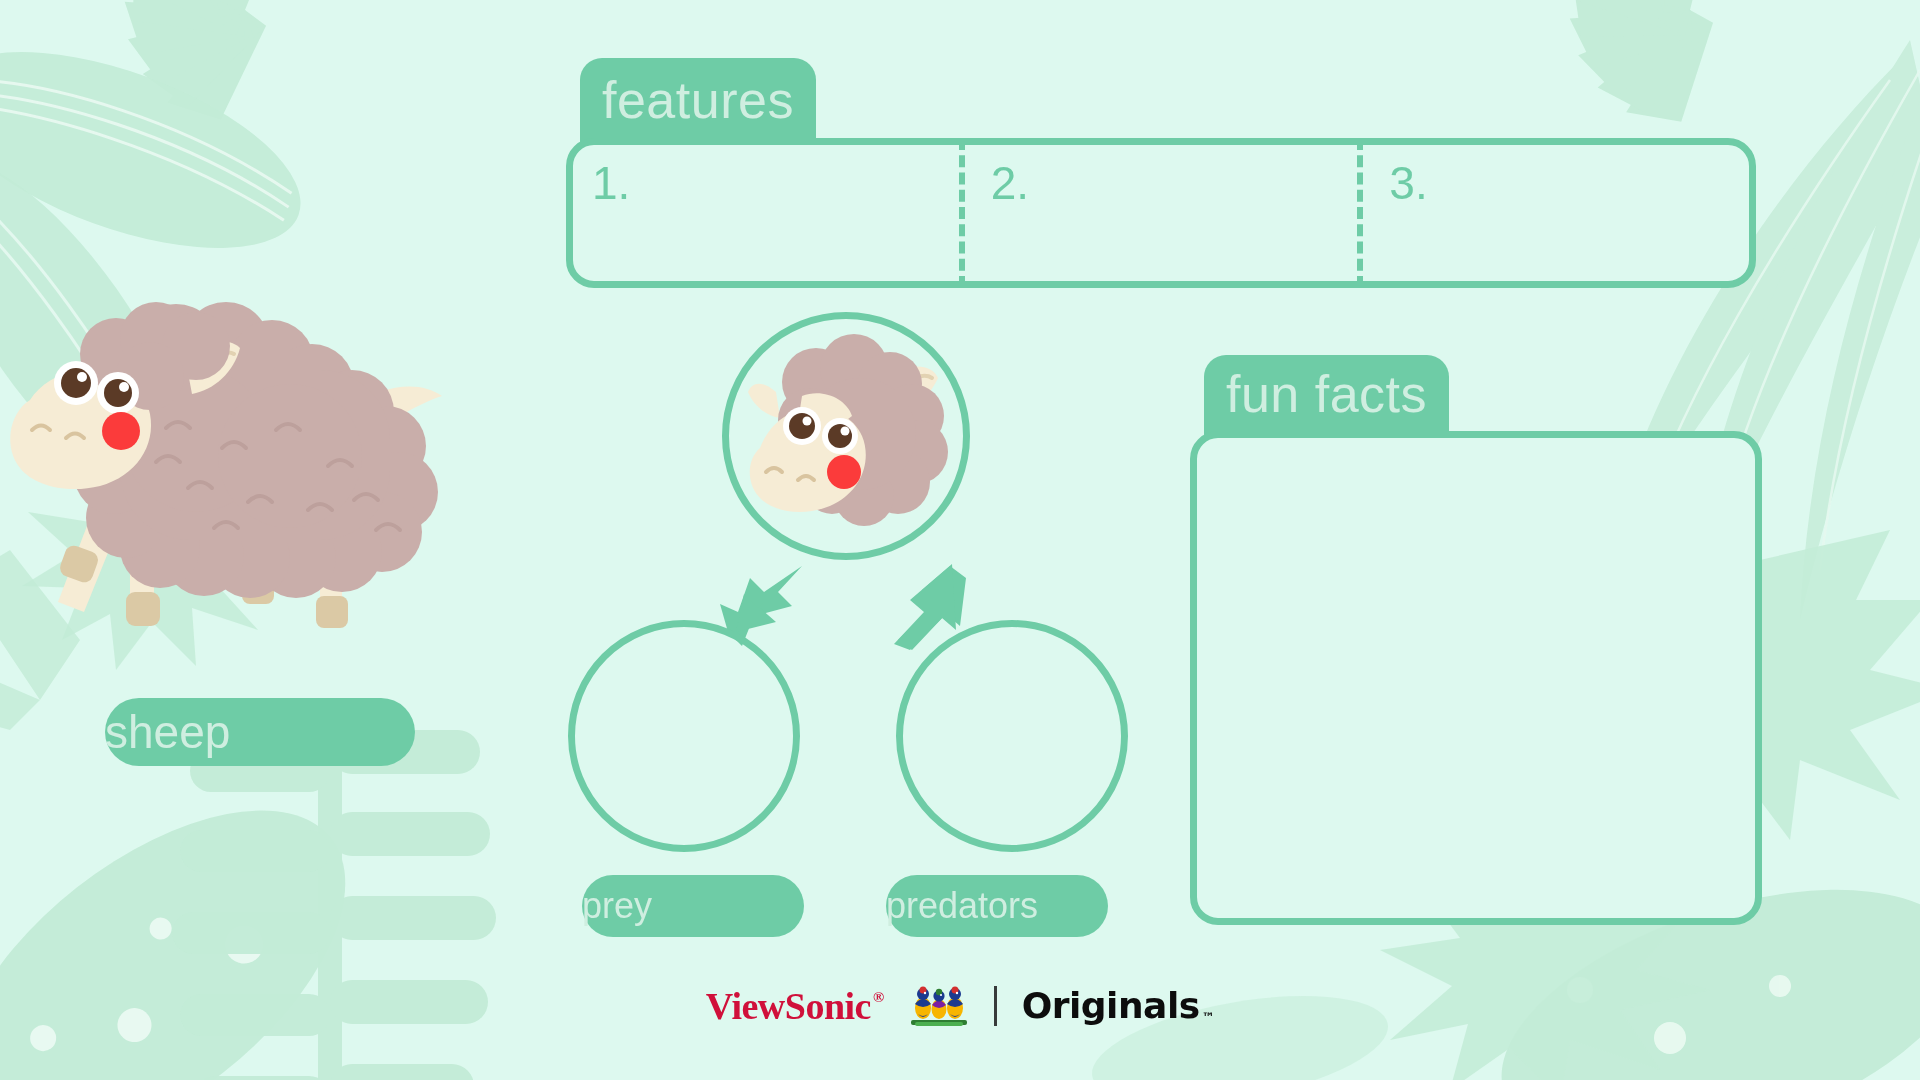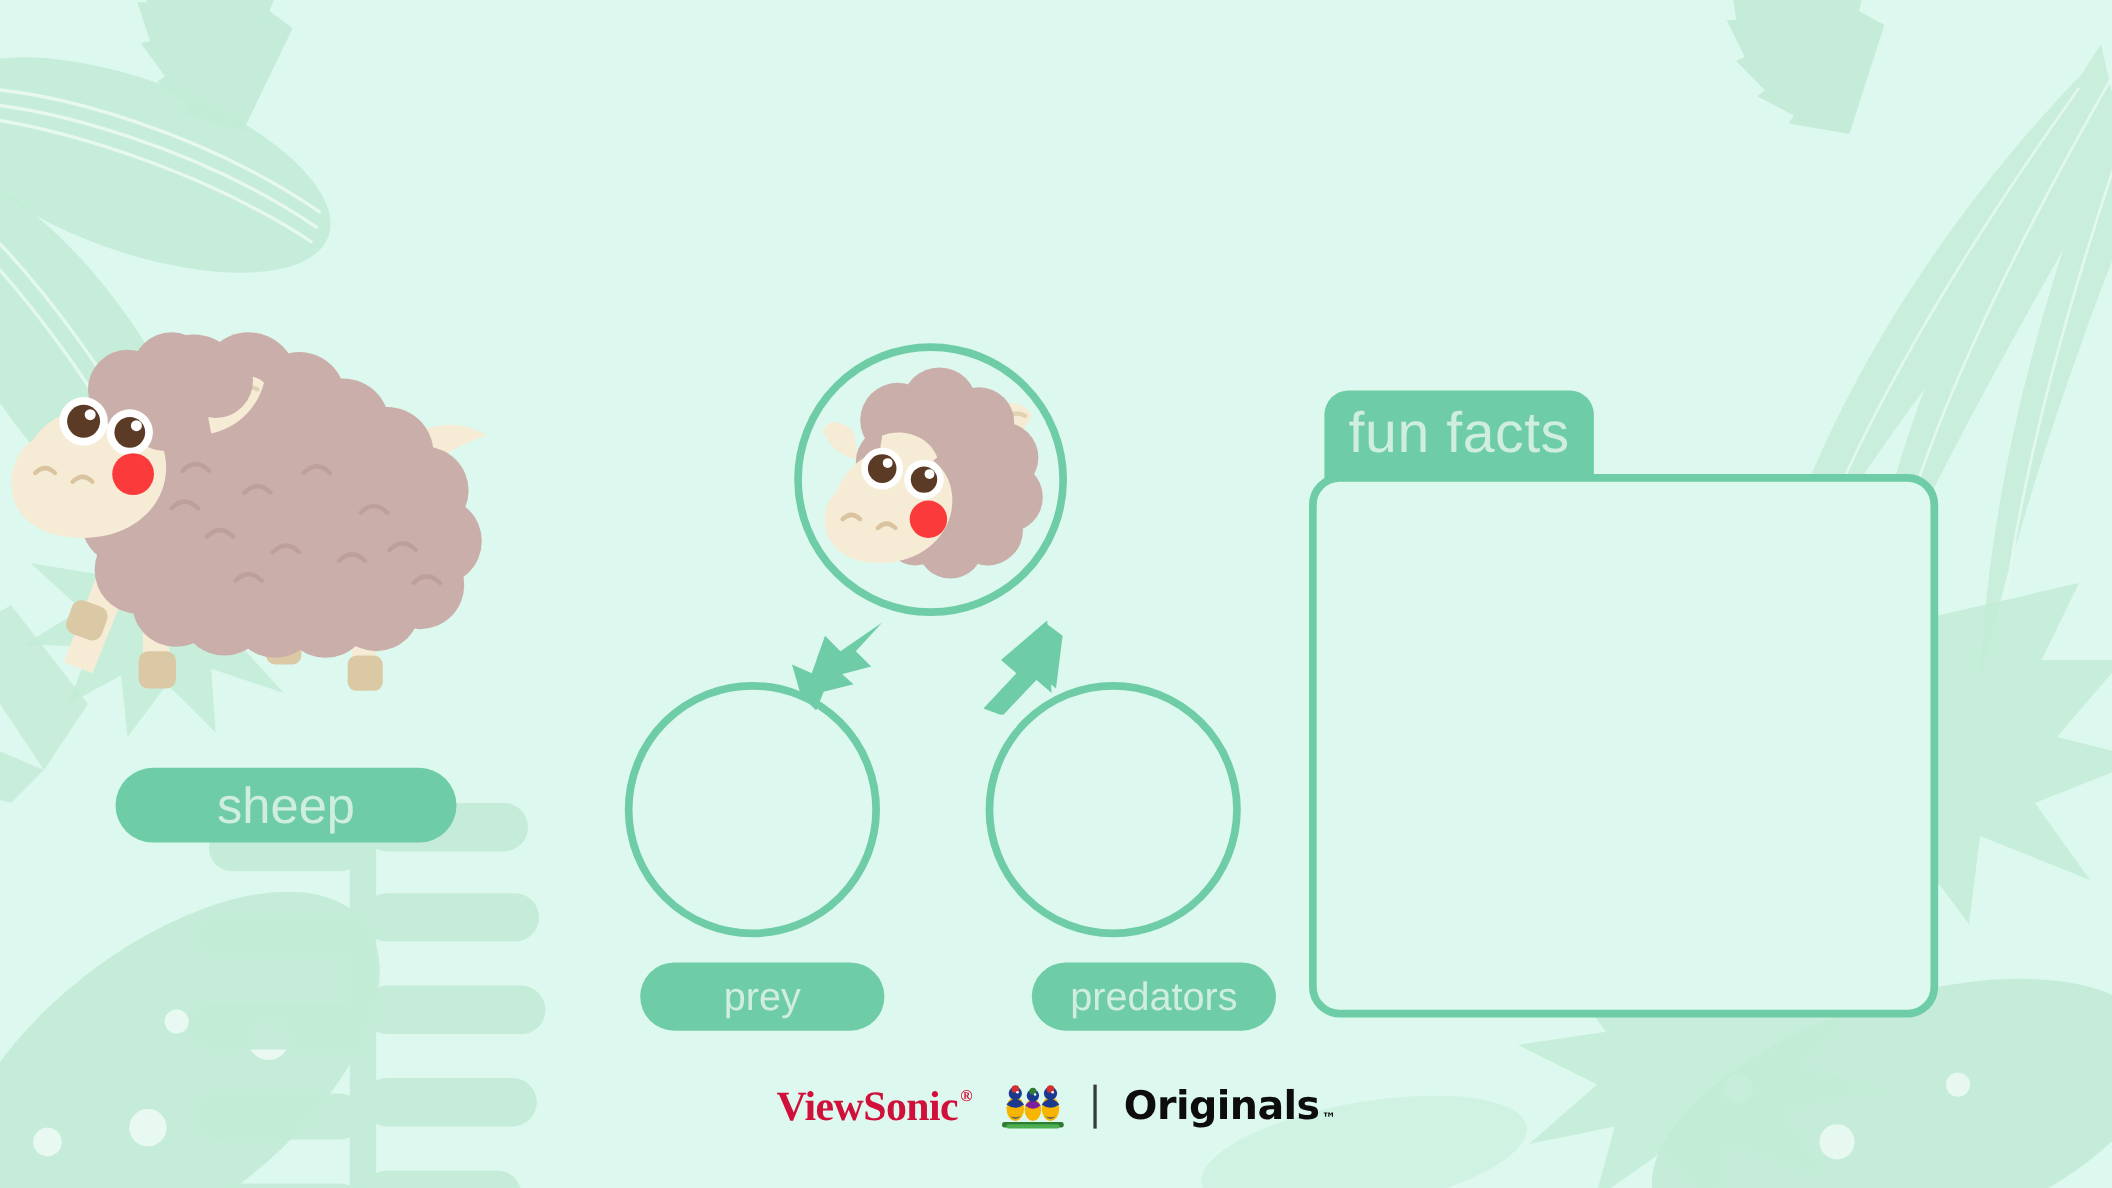--- a/index.html
+++ b/index.html
@@ -87,28 +87,27 @@
   #funfacts-tab { left: 14px; top: 0; height: 84px; }
   #funfacts-body { left: 0; top: 76px; width: 572px; height: 494px; }
 
   
   .pill {
     position: absolute;
     background: #6ecca6;
     border-radius: 999px;
     display: flex;
     align-items: center;
-    justify-content: center;
     color: #cfeee0;
     white-space: nowrap;
     box-sizing: border-box;
   }
   #sheep-pill { left: 105px; top: 698px; width: 310px; height: 68px; font-size: 46px; }
   #prey-pill { left: 582px; top: 875px; width: 222px; height: 62px; font-size: 36px; }
-  #predators-pill { left: 938px; top: 875px; width: 222px; height: 62px; font-size: 36px; }
+  #predators-pill { left: 886px; top: 875px; width: 222px; height: 62px; font-size: 36px; }
 
   
   .outline-circle {
     position: absolute;
     border: 7px solid #6ecca6;
     border-radius: 50%;
     box-sizing: border-box;
   }
   #animal-circle { left: 722px; top: 312px; width: 248px; height: 248px; }
   #prey-circle { left: 568px; top: 620px; width: 232px; height: 232px; }
@@ -290,20 +289,37 @@
     </g>
     <g transform="translate(1540,900)" fill="#c3ecd7" opacity="0.9">
       <path d="M0,0 L90,-36 L70,20 L150,10 L96,70 L170,90 L80,110 L120,170 L30,140 L20,200 L-30,148 L-90,190 L-72,124 L-150,140 L-88,86 L-160,50 L-80,38 L-120,-16 L-36,10 Z"></path>
     </g>
 
     <g transform="translate(1240,1050) rotate(-10)" fill="#c3ecd7" opacity="0.55">
       <ellipse cx="0" cy="0" rx="150" ry="48"></ellipse>
     </g>
   </svg>
 
+  <div class="folder" id="features-folder">
+    <div class="folder-tab" id="features-tab">
+      <span class="folder-tab-label">features</span>
+    </div>
+    <div class="folder-body" id="features-body"></div>
+    <div class="feature-cols">
+      <div class="feature-col">
+        <span class="feature-num">1.</span>
+      </div>
+      <div class="feature-col">
+        <span class="feature-num">2.</span>
+      </div>
+      <div class="feature-col">
+        <span class="feature-num">3.</span>
+      </div>
+    </div>
+  </div>
 
   <div class="folder" id="funfacts-folder">
     <div class="folder-tab" id="funfacts-tab">
       <span class="folder-tab-label">fun facts</span>
     </div>
     <div class="folder-body" id="funfacts-body">
       <span></span>
     </div>
   </div>
 

